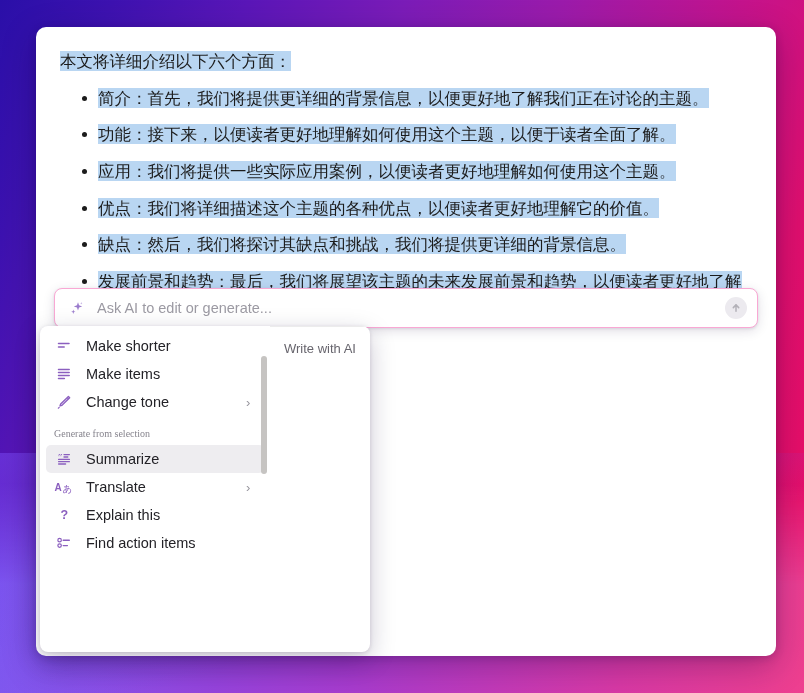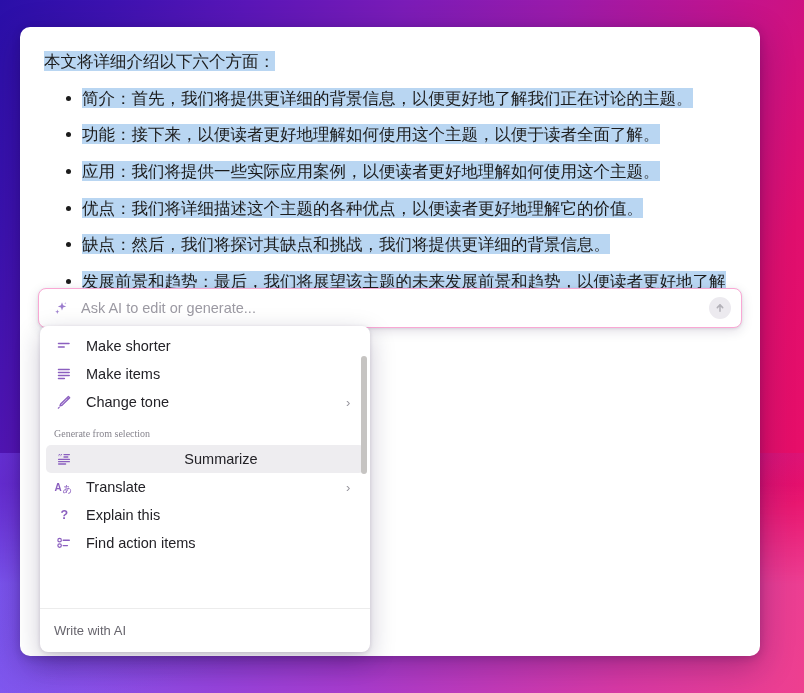--- a/index.html
+++ b/index.html
@@ -46,21 +46,21 @@
     position: absolute;
     left: 0; bottom: 0;
     width: 100%; height: 240px;
     background: linear-gradient(to bottom right, rgba(120,70,240,0.55), rgba(120,70,240,0) 60%);
     pointer-events: none;
   }
 
   
   .doc-card {
     position: absolute;
-    left: 20px;
+    left: 36px;
     top: 27px;
     width: 740px;
     height: 629px;
     background: #ffffff;
     border-radius: 10px;
     box-shadow: 0 10px 34px rgba(20,0,60,0.30), 0 2px 8px rgba(20,0,60,0.18);
     overflow: hidden;
   }
 
   .doc-body {
@@ -152,42 +152,42 @@
   .ai-menu {
     position: absolute;
     left: 40px;
     top: 326px;
     width: 330px;
     height: 326px;
     background: #ffffff;
     border-radius: 8px;
     box-shadow: 0 8px 26px rgba(25,5,55,0.22), 0 1px 4px rgba(25,5,55,0.14);
     display: flex;
-    flex-direction: column;
+    flex-direction: row;
     z-index: 40;
     overflow: hidden;
   }
   .menu-scroll {
     flex: 1 1 auto;
     overflow: hidden;
     position: relative;
     padding-top: 6px;
   }
   .menu-item {
     display: flex;
     align-items: center;
     height: 28px;
     margin: 0 6px;
     padding: 0 8px;
     border-radius: 5px;
     cursor: pointer;
     font-size: 14.5px;
     color: #232227;
   }
-  .menu-item.active { background: #eeedf0; text-align: center; }
+  .menu-item.active { background: #eeedf0; }
   .menu-ico {
     flex: 0 0 20px;
     width: 20px; height: 16px;
     margin-right: 12px;
     display: flex;
     align-items: center;
     justify-content: center;
     color: #8b5fbf;
   }
   .menu-label { flex: 1 1 auto; }

